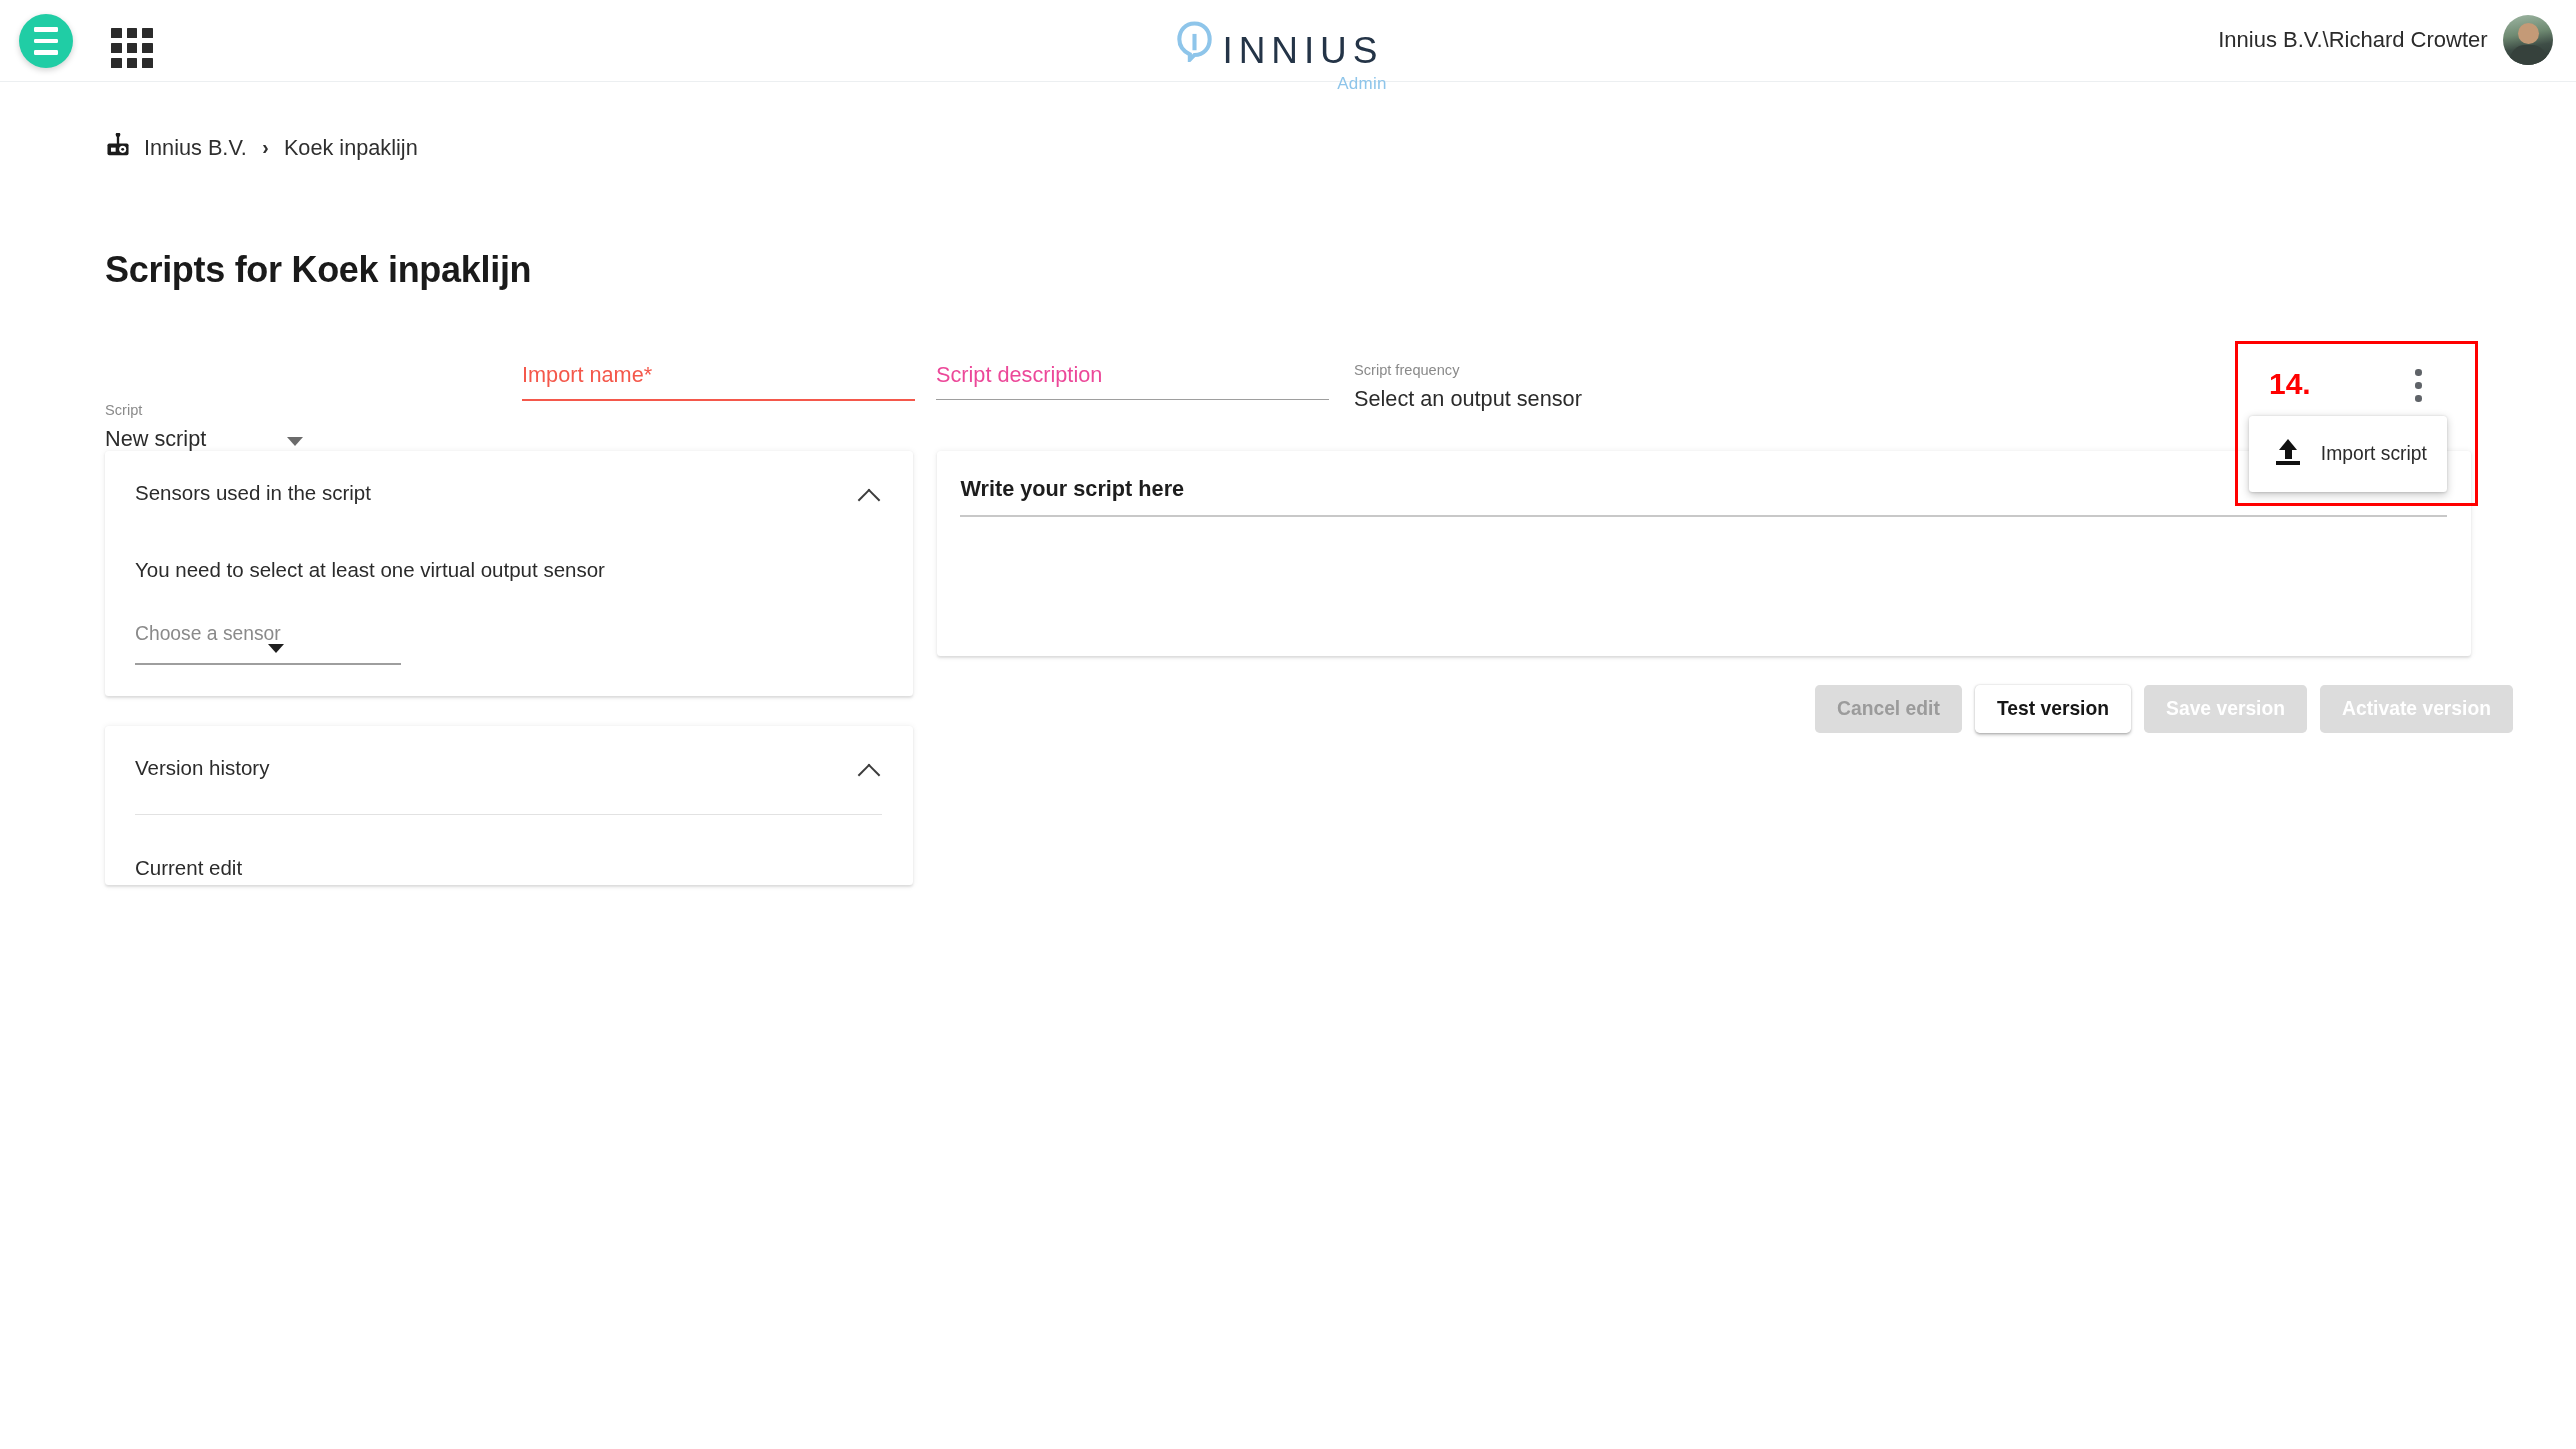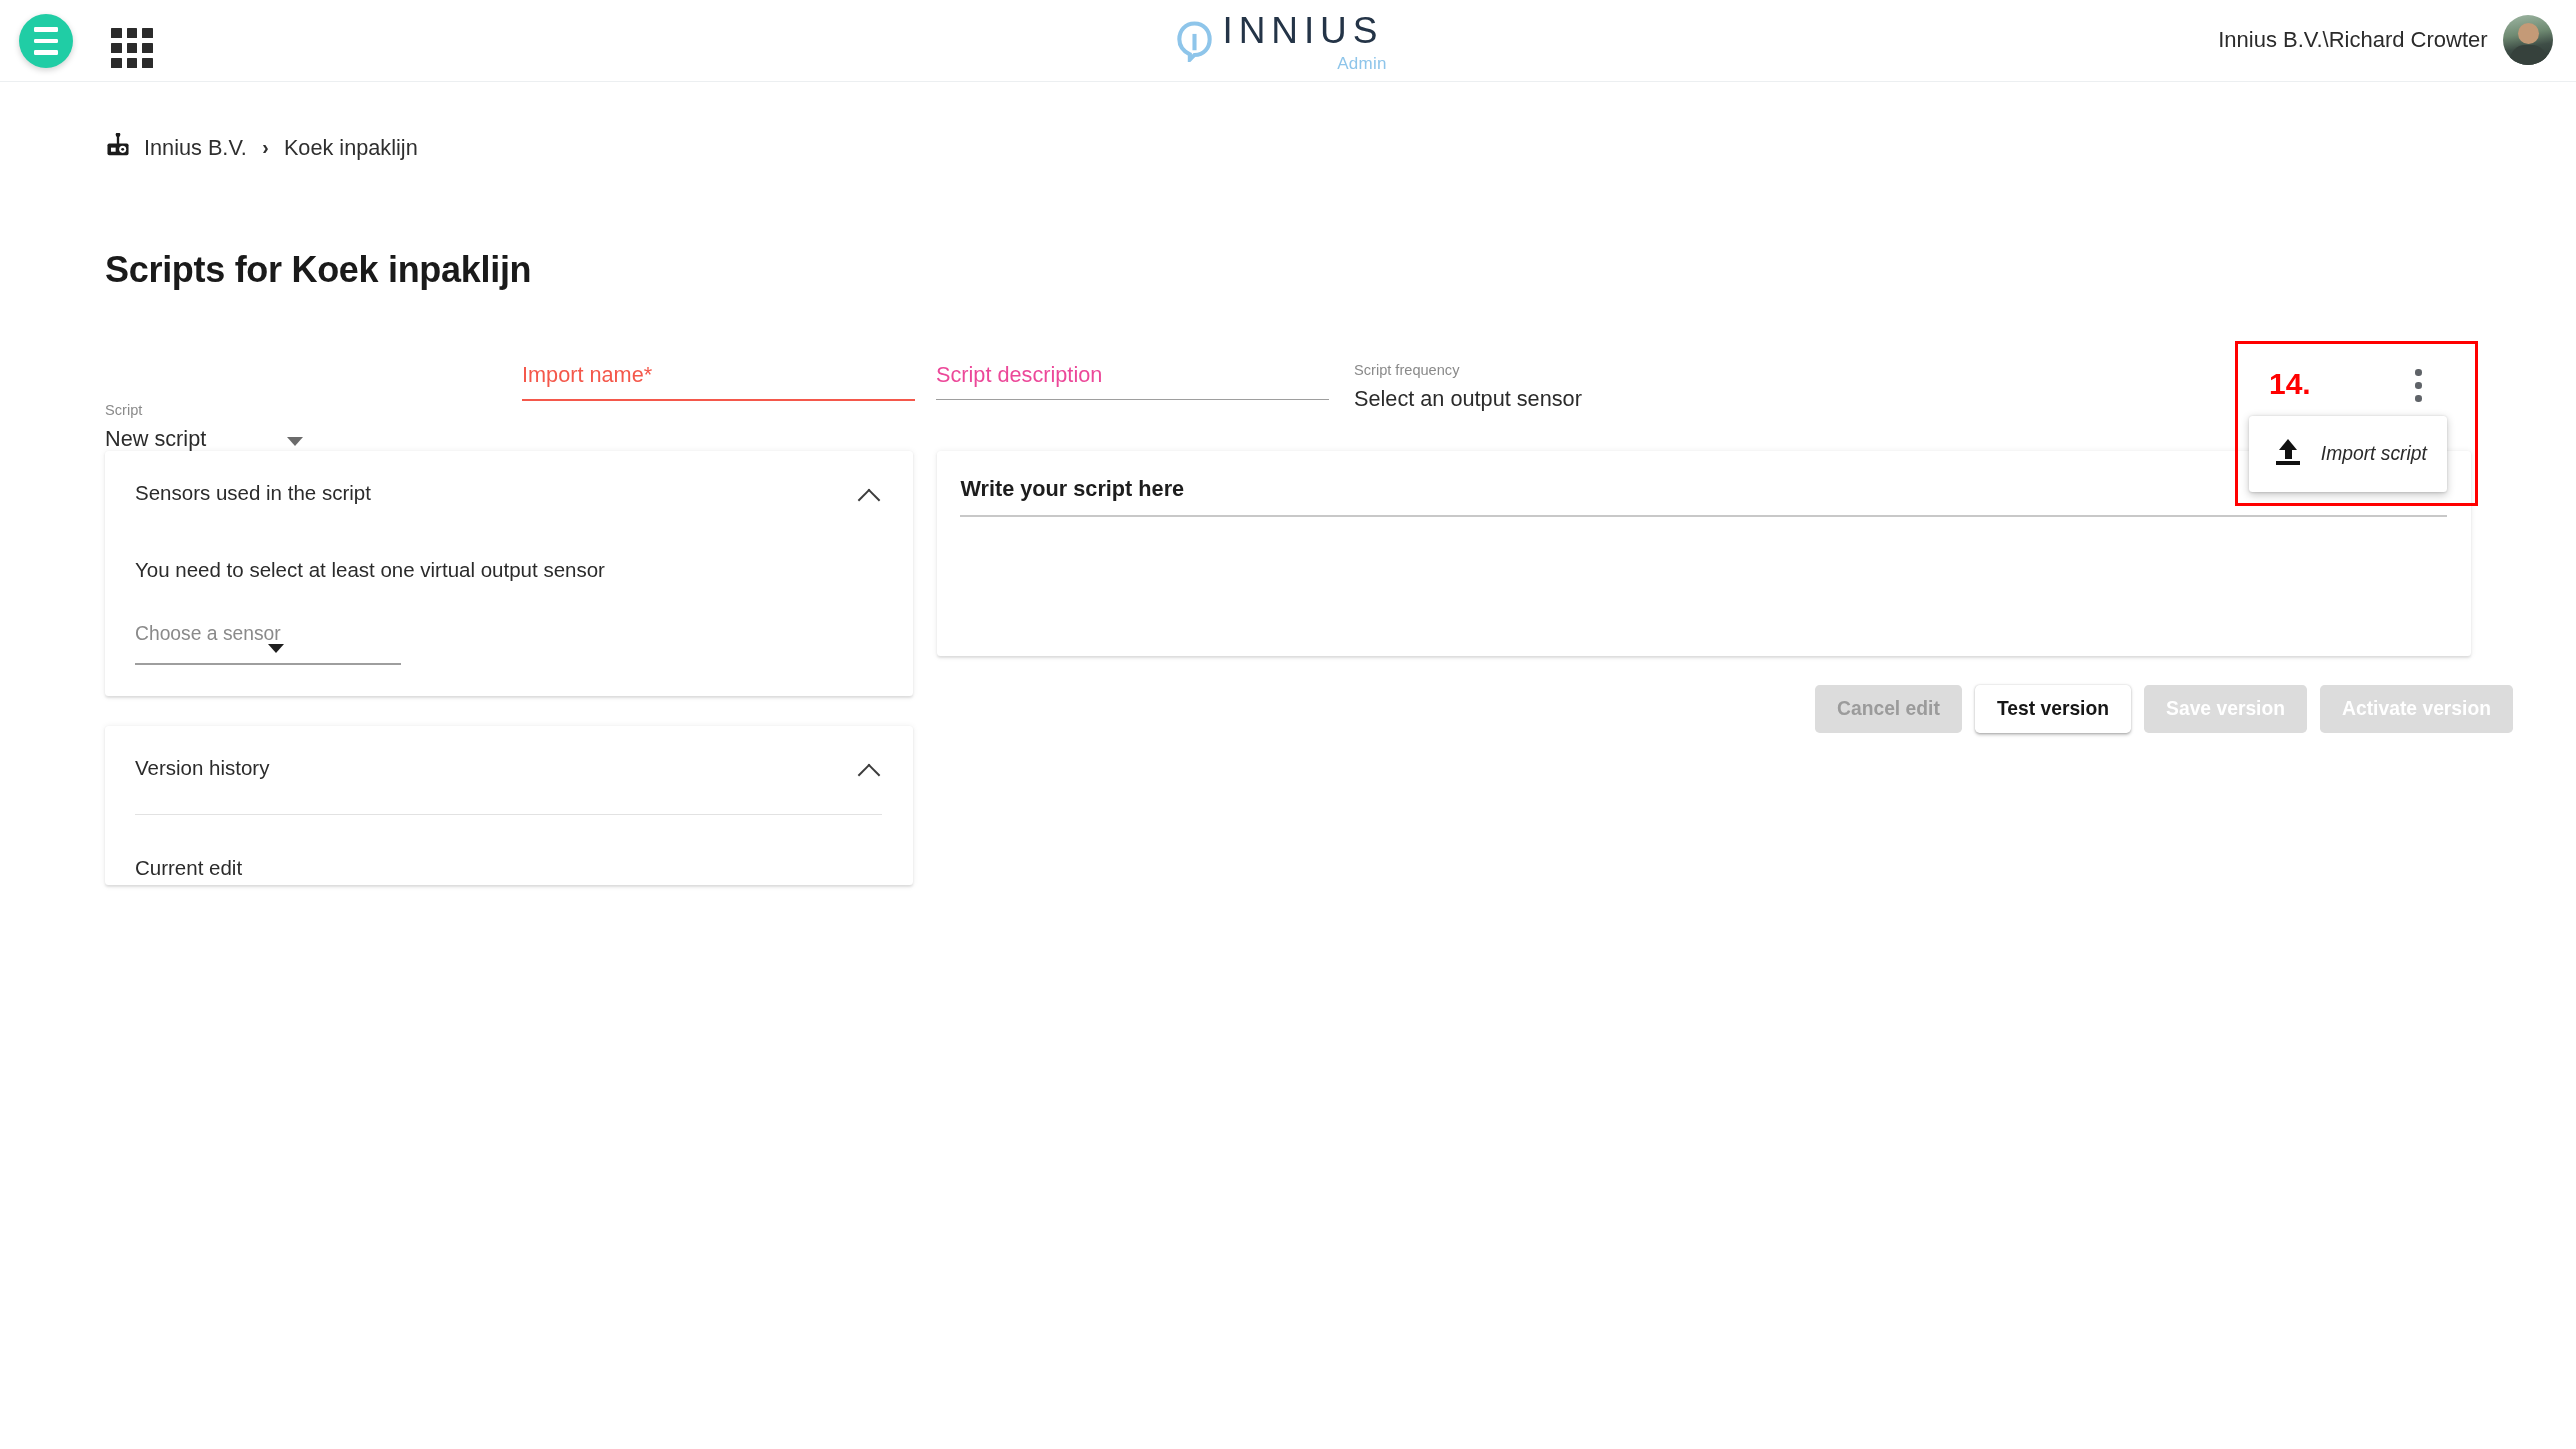--- a/index.html
+++ b/index.html
@@ -68,21 +68,21 @@
   .brand {
     position: absolute;
     left: 1177px;
     top: 11.7px;
     display: flex;
     align-items: flex-start;
     gap: 10.5px;
     user-select: none;
   }
   .brand-mark { margin-top: 9.4px; }
-  .brand-text-wrap { position: relative; }
+  .brand-text-wrap { position: relative; margin-top: 20px; }
   .brand-word {
     font-size: 37px;
     letter-spacing: 5.9px;
     color: #243447;
     font-weight: 300;
     line-height: 1;
     margin-top: 8.2px;
   }
   .brand-sub {
     position: absolute;
@@ -259,21 +259,20 @@
     top: 334px;
     width: 198px;
     height: 76px;
     background: #ffffff;
     border-radius: 3.5px;
     box-shadow: 0 2.9px 8.2px rgba(0,0,0,.22), 0 0.6px 2.3px rgba(0,0,0,.12);
     display: flex;
     align-items: center;
     z-index: 21;
     cursor: pointer;
-    font-style: italic;
   }
   .import-menu .up-icon {
     position: relative;
     width: 32px;
     height: 32px;
     margin-left: 23.4px;
     flex: none;
   }
   .import-menu .up-icon .arrow {
     position: absolute;

